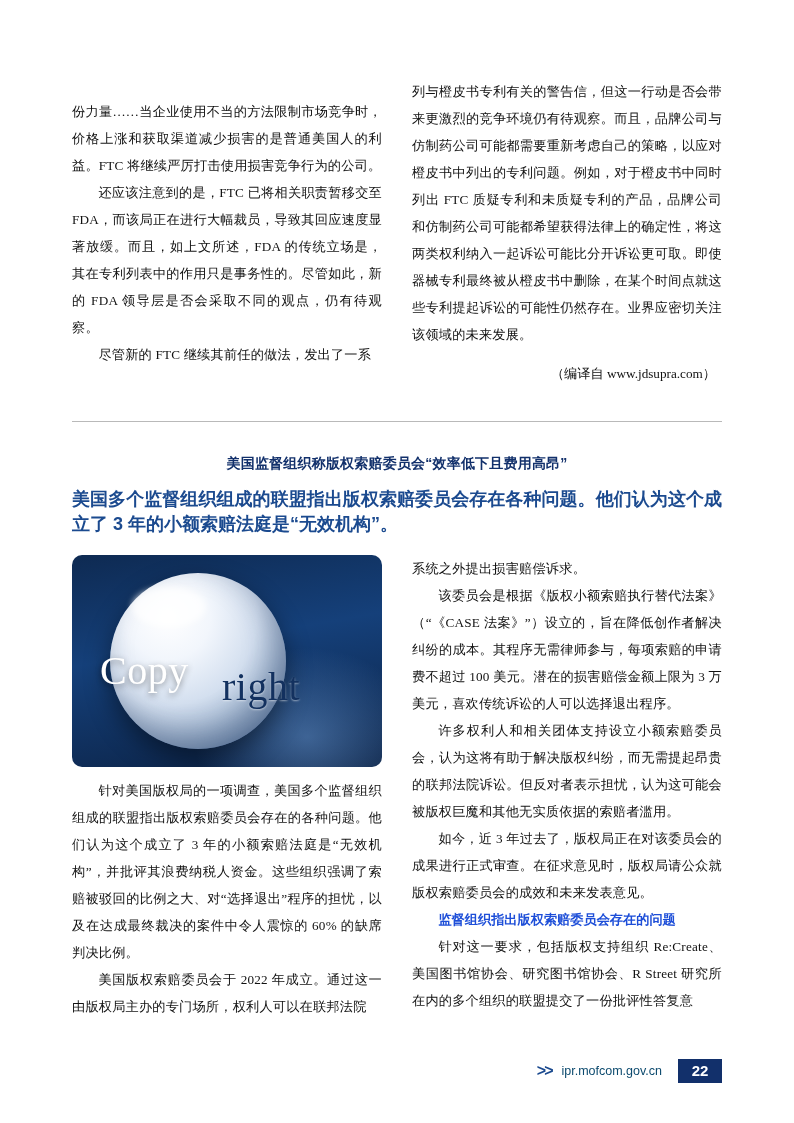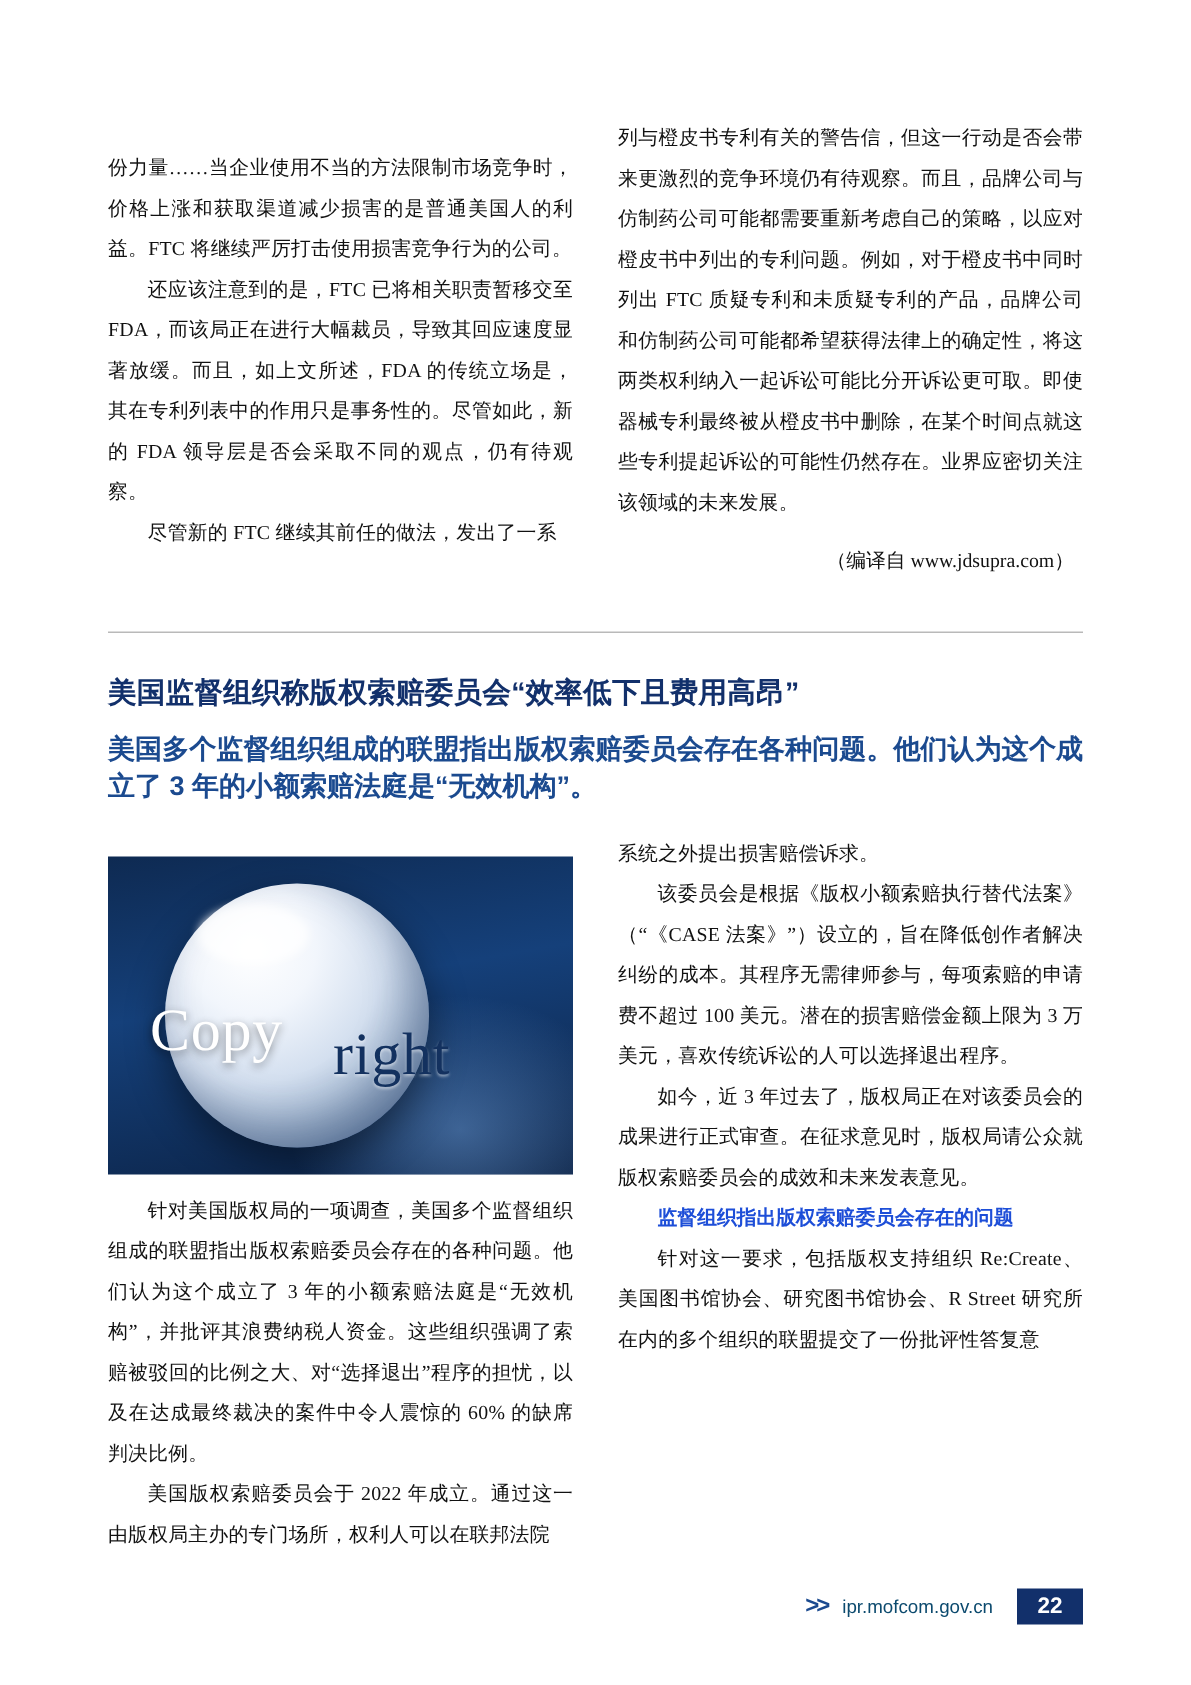--- a/index.html
+++ b/index.html
@@ -61,24 +61,25 @@
   }
 
   
   .headline-block {
     margin-top: 26px;
   }
   h1.headline {
     margin: 0;
     font-family: "Liberation Sans", sans-serif;
     font-weight: bold;
-    font-size: 19px;
+    font-size: 14px;
     line-height: 30px;
     color: #12306b;
     letter-spacing: 0.2px;
+    text-align: center;
   }
   .deck {
     margin-top: 9px;
     font-family: "Liberation Sans", sans-serif;
     font-weight: bold;
     font-size: 18px;
     line-height: 25px;
     color: #1b4a8f;
     text-align: justify;
     text-justify: inter-ideograph;
@@ -87,24 +88,25 @@
   
   .content-cols {
     margin-top: 18px;
     display: flex;
     gap: 30px;
     align-items: flex-start;
   }
   .figure {
     width: 310px;
     height: 212px;
-    margin: 16px 0 10px 0;
+    margin: 0 0 10px 0;
     position: relative;
     overflow: hidden;
     background: linear-gradient(170deg, #0e2a52 0%, #15407a 42%, #0b2143 100%);
+    border-radius: 10px;
   }
   .figure .sphere {
     position: absolute;
     left: 38px;
     top: 18px;
     width: 176px;
     height: 176px;
     border-radius: 50%;
     background:
       radial-gradient(circle at 34% 26%, #ffffff 0%, #eef3fb 26%, #cdd9ea 52%, #8ea6c4 74%, #4a6party 100%);
@@ -224,20 +226,21 @@
         <div class="sphere"></div>
         <div class="word word-copy">Copy</div>
         <div class="word word-right">right</div>
       </div>
       <p class="body indent">针对美国版权局的一项调查，美国多个监督组织组成的联盟指出版权索赔委员会存在的各种问题。他们认为这个成立了 3 年的小额索赔法庭是“无效机构”，并批评其浪费纳税人资金。这些组织强调了索赔被驳回的比例之大、对“选择退出”程序的担忧，以及在达成最终裁决的案件中令人震惊的 60% 的缺席判决比例。</p>
       <p class="body indent">美国版权索赔委员会于 2022 年成立。通过这一由版权局主办的专门场所，权利人可以在联邦法院</p>
     </div>
     <div class="col">
       <p class="body">系统之外提出损害赔偿诉求。</p>
       <p class="body indent">该委员会是根据《版权小额索赔执行替代法案》（“《CASE 法案》”）设立的，旨在降低创作者解决纠纷的成本。其程序无需律师参与，每项索赔的申请费不超过 100 美元。潜在的损害赔偿金额上限为 3 万美元，喜欢传统诉讼的人可以选择退出程序。</p>
+      <p class="body indent">许多权利人和相关团体支持设立小额索赔委员会，认为这将有助于解决版权纠纷，而无需提起昂贵的联邦法院诉讼。但反对者表示担忧，认为这可能会被版权巨魔和其他无实质依据的索赔者滥用。</p>
       <p class="body indent">如今，近 3 年过去了，版权局正在对该委员会的成果进行正式审查。在征求意见时，版权局请公众就版权索赔委员会的成效和未来发表意见。</p>
       <p class="sub-head">监督组织指出版权索赔委员会存在的问题</p>
       <p class="body indent">针对这一要求，包括版权支持组织 Re:Create、美国图书馆协会、研究图书馆协会、R Street 研究所在内的多个组织的联盟提交了一份批评性答复意</p>
     </div>
   </div>
 
   <div class="footer">
     <span class="footer-arrows">&gt;&gt;</span>
     <span class="footer-url">ipr.mofcom.gov.cn</span>
     <span class="page-number">22</span>

